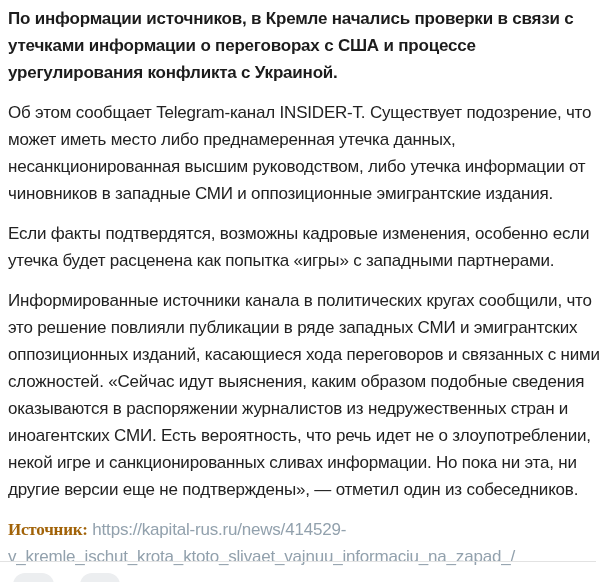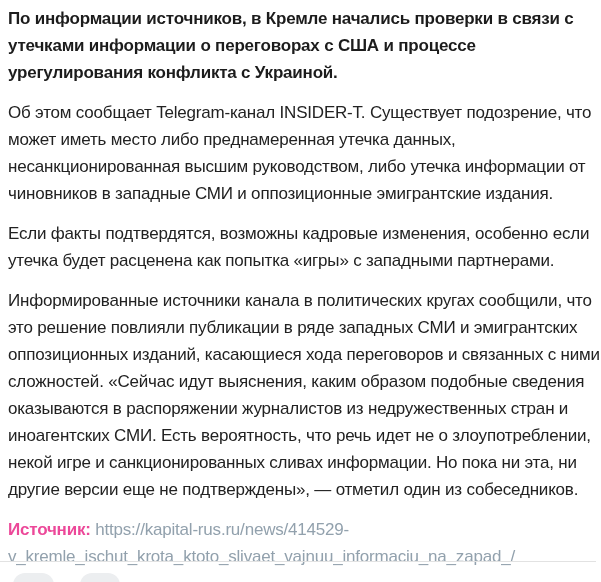--- a/index.html
+++ b/index.html
@@ -17,21 +17,21 @@
     left: 8px;
     width: 606px; 
     color: #222222;
     font-size: 17px;
     line-height: 27px;
     letter-spacing: -0.2px;
   }
   .article p { margin: 0 0 13px 0; }
   p.lead { font-weight: 700; color: #1c1c1c; }
   p.source { margin-top: 0; }
-  .source b { font-weight: 700; color: #ec4899; }
+  .source b { font-weight: 700; color: #a16207; font-family: Liberation Serif, serif; }
   a.source-link {
     color: #92a1ad;
     text-decoration: none;
     cursor: pointer;
   }
   .divider {
     position: absolute;
     left: 0;
     top: 561px;
     width: 596px;

